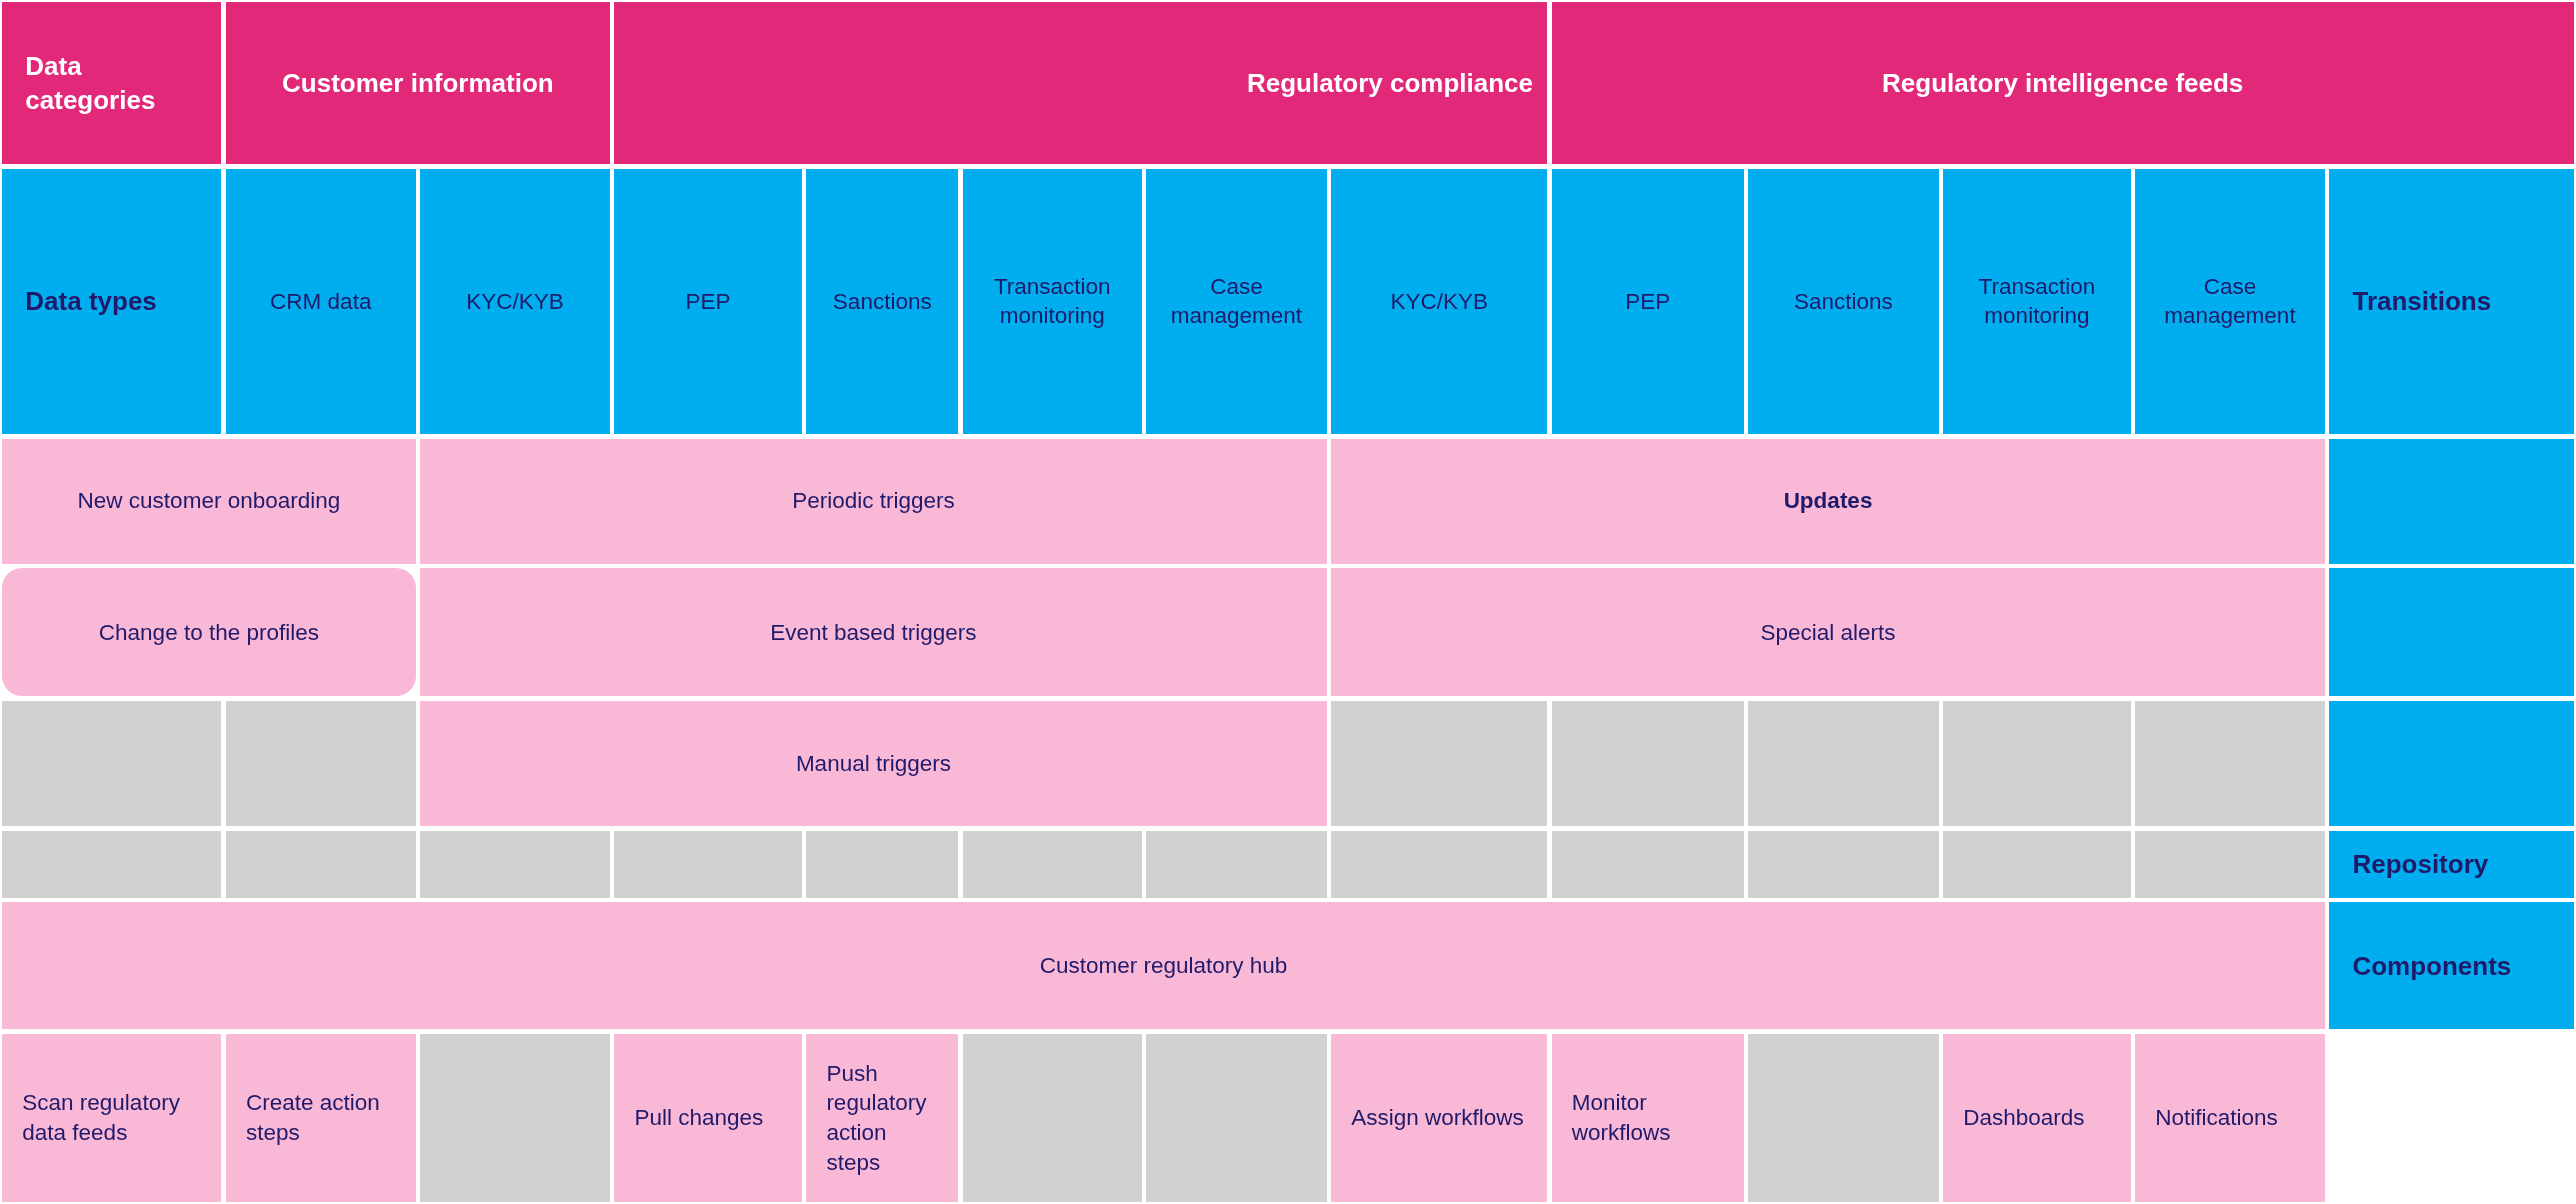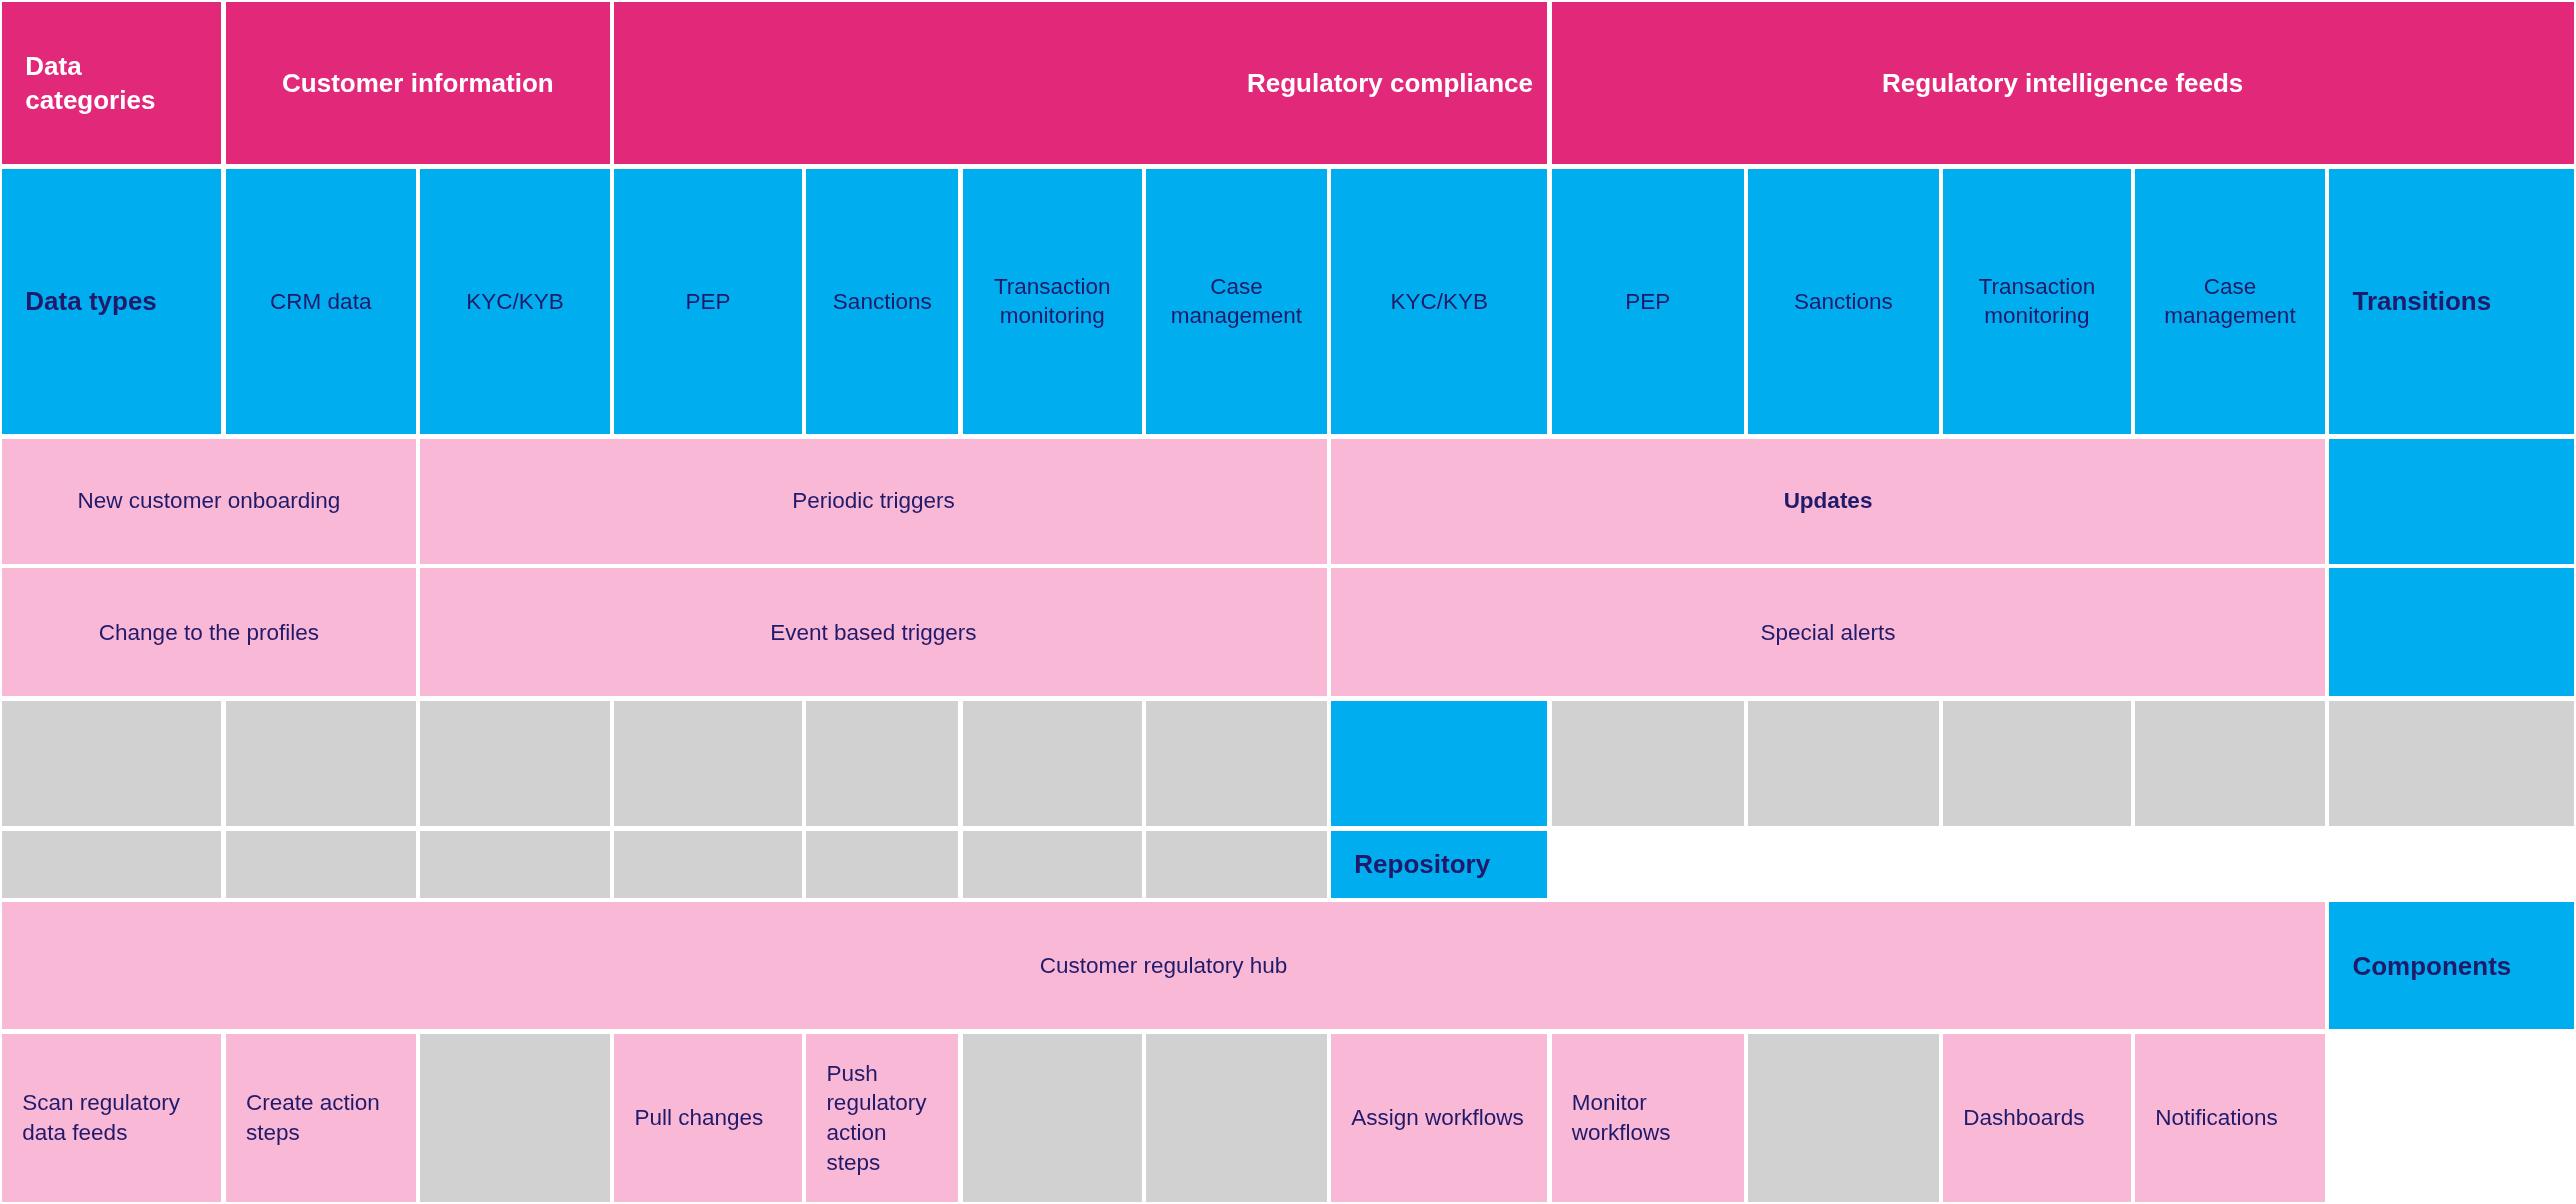--- a/index.html
+++ b/index.html
@@ -102,37 +102,40 @@
     </div>
     <div class="cell tone-pink align-center" style="grid-column: span 5;">
       <span>Periodic triggers</span>
     </div>
     <div class="cell tone-pink align-center" style="grid-column: span 5; font-weight: bold;">
       <span>Updates</span>
     </div>
     <div class="cell tone-blue">
       <span></span>
     </div>
-    <div class="cell tone-pink align-center" style="grid-column: span 2;">
+    <div class="cell tone-pink align-center" style="grid-column: span 2; border-radius: 20px;">
       <span>Change to the profiles</span>
     </div>
     <div class="cell tone-pink align-center" style="grid-column: span 5;">
       <span>Event based triggers</span>
     </div>
     <div class="cell tone-pink align-center" style="grid-column: span 5;">
       <span>Special alerts</span>
     </div>
     <div class="cell tone-blue">
       <span></span>
     </div>
     <div class="cell tone-gray align-center">
       <span></span>
     </div>
     <div class="cell tone-gray align-center">
       <span></span>
+    </div>
+    <div class="cell tone-pink align-center" style="grid-column: span 5;">
+      <span>Manual triggers</span>
     </div>
     <div class="cell tone-gray align-center">
       <span></span>
     </div>
     <div class="cell tone-gray align-center">
       <span></span>
     </div>
     <div class="cell tone-gray align-center">
       <span></span>
     </div>

